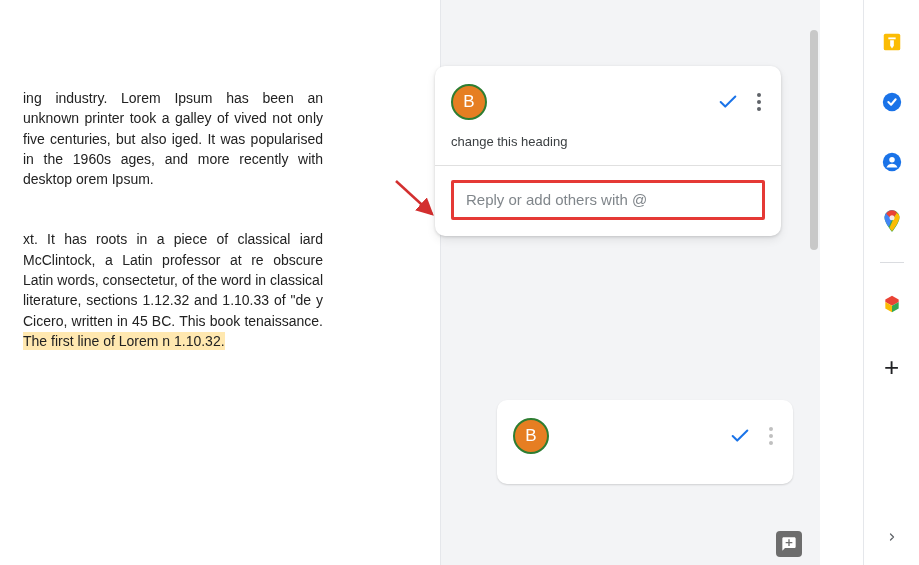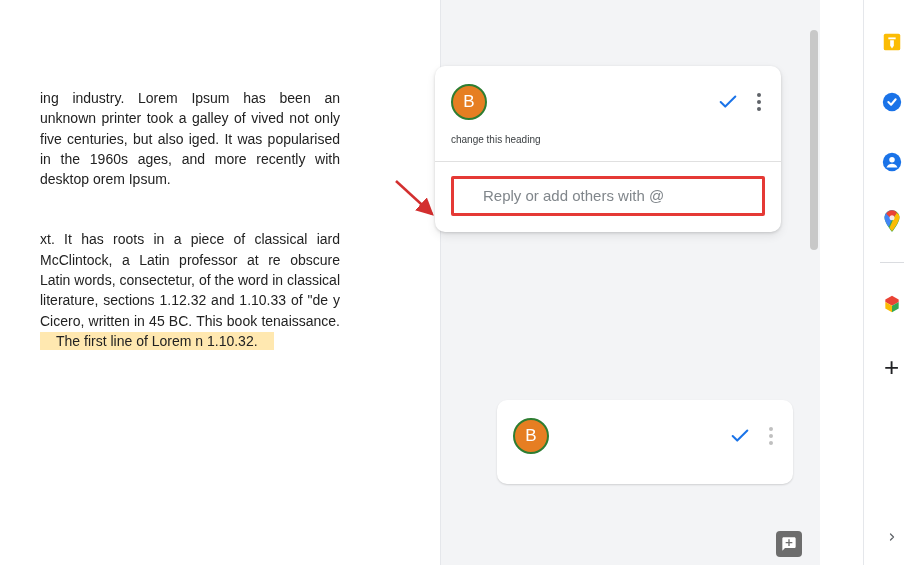--- a/index.html
+++ b/index.html
@@ -6,34 +6,34 @@
     body {
       font-family: Arial, "Helvetica Neue", Helvetica, sans-serif;
       background: #fff;
       width: 919px;
       height: 565px;
       overflow: hidden;
       position: relative;
     }
     .document-area {
       position: absolute;
-      left: 40px;
+      left: 23px;
       top: 88px;
       width: 300px;
       color: #222;
       font-size: 14px;
       line-height: 1.45;
     }
     .paragraph {
       text-align: justify;
       margin-bottom: 40px;
     }
     .highlight {
       background: #ffe8b0;
-      padding: 1px 16px;
+      padding: 1px 0;
       margin-top: 11px;
     }
     .comments-column {
       position: absolute;
       left: 440px;
       top: 0;
       width: 380px;
       height: 565px;
       background: #f3f4f6;
       border-left: 1px solid #e5e7eb;
@@ -113,41 +113,40 @@
     }
     .more-dots span {
       width: 4px;
       height: 4px;
       background: #5f6368;
       border-radius: 50%;
     }
     .comment-card.secondary .more-dots span { background: #c0c0c0; }
     .comment-text {
       color: #3c4043;
-      font-size: 10px;
+      font-size: 13px;
     }
     .divider {
       height: 1px;
       background: #e0e0e0;
       margin: 16px -16px 14px -16px;
     }
     .reply-box {
       border: 3px solid #e53935;
       border-radius: 2px;
       padding: 8px 12px;
     }
     .reply-input {
       border: none;
       outline: none;
       width: 100%;
       font-size: 15px;
       color: #0f766e;
       background: transparent;
       font-family: inherit;
-      margin-left: 17px;
     }
     .reply-input::placeholder { color: #80868b; }
     .arrow-annotation {
       position: absolute;
       left: 392px;
       top: 176px;
       pointer-events: none;
     }
     .side-panel {
       position: absolute;

